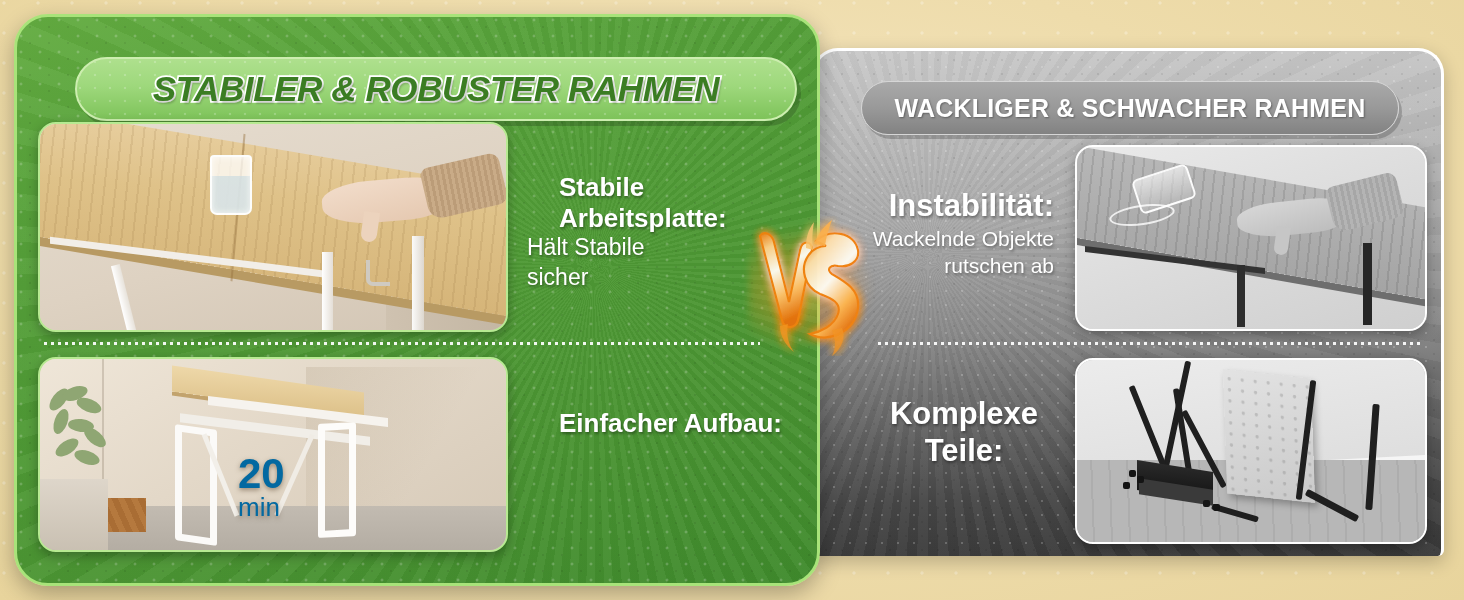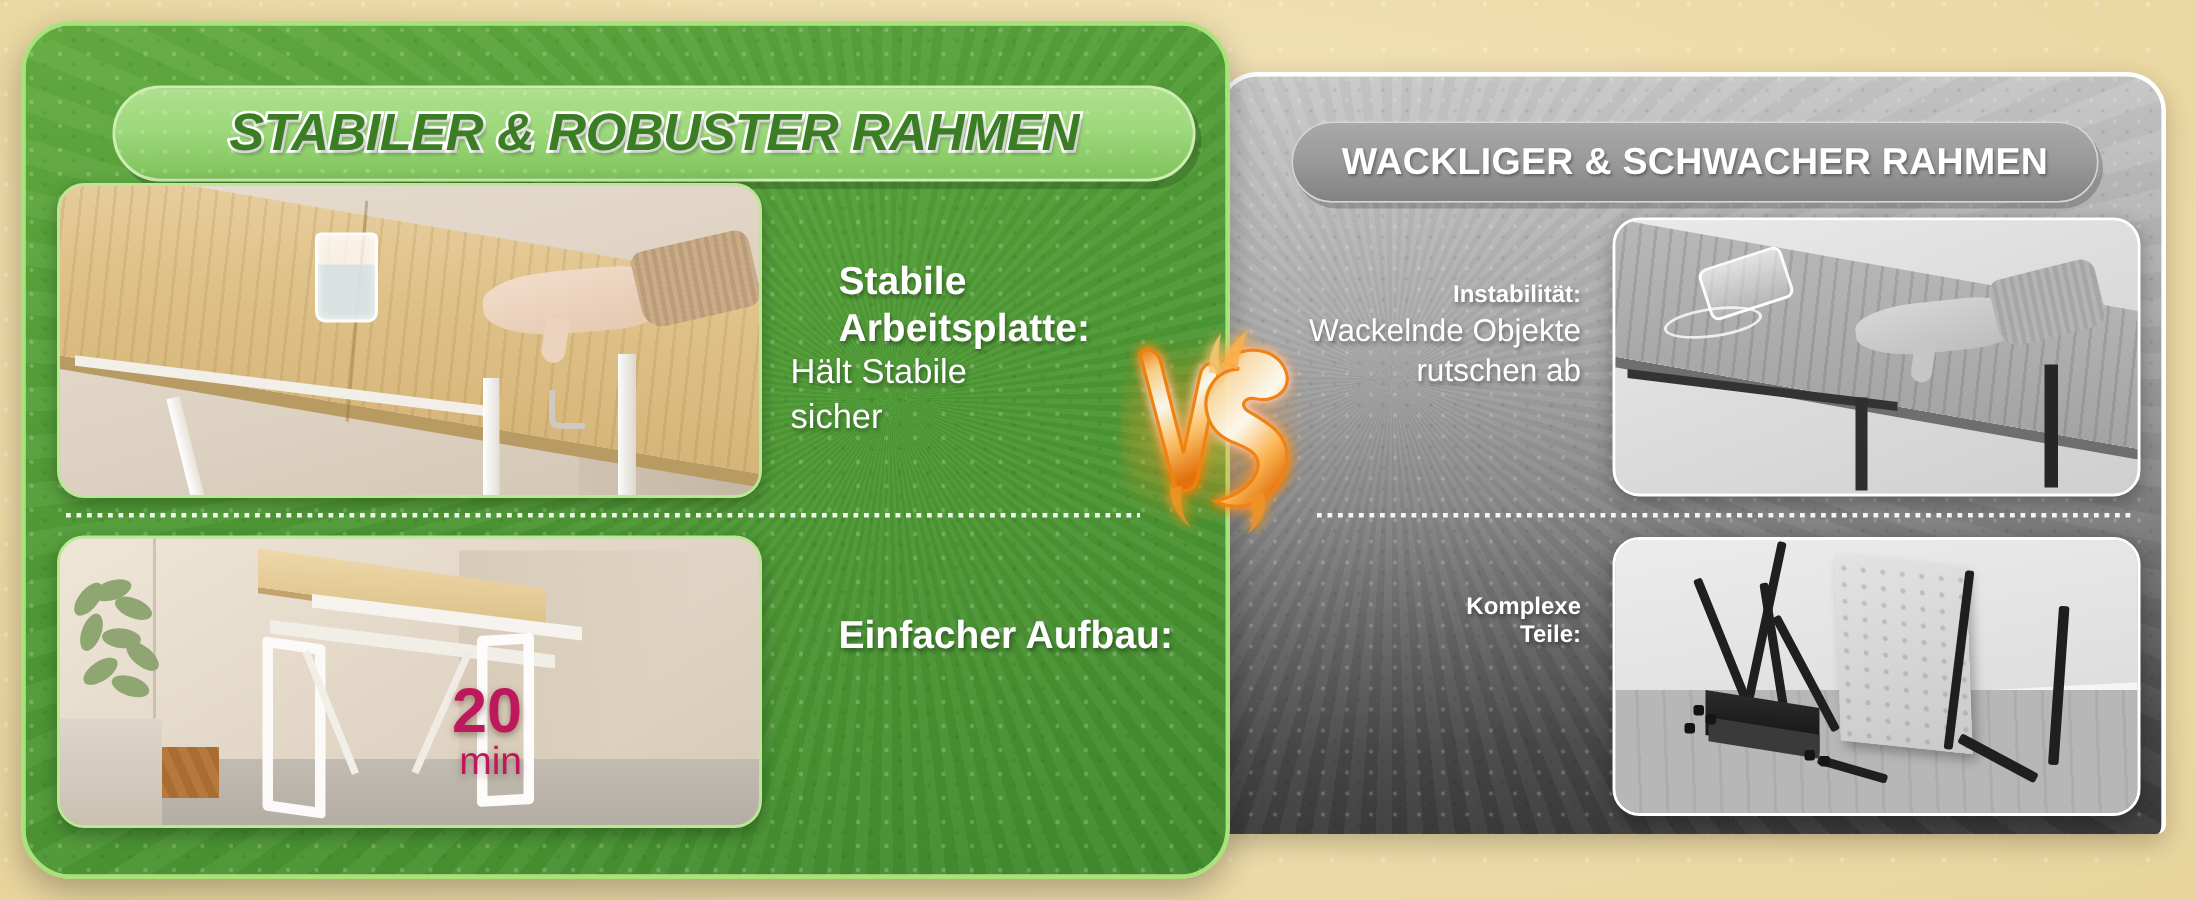--- a/index.html
+++ b/index.html
@@ -230,21 +230,21 @@
   .p2 .frameL { position:absolute; left:135px; top:68px; width:42px; height:116px;
     border:7px solid #fbfaf8; border-radius:3px; transform: skewY(8deg); }
   .p2 .frameR { position:absolute; left:278px; top:64px; width:38px; height:114px;
     border:7px solid #fdfcfa; border-radius:3px; transform: skewY(-3deg); }
   .p2 .braceA { position:absolute; left:178px; top:72px; width:5px; height:88px;
     background:#f2efe9; transform: rotate(-22deg); }
   .p2 .braceB { position:absolute; left:252px; top:72px; width:5px; height:88px;
     background:#f0ece5; transform: rotate(24deg); }
   .p2 .badge {
     position:absolute; left:198px; top:94px; width:110px;
-    text-align:right; color:#be185d;
+    text-align:left; color:#0369a1;
     text-shadow: 0 2px 5px rgba(90,70,45,.55);
   }
   .p2 .badge .n { font-size:42px; font-weight:700; line-height:.98; }
   .p2 .badge .u { font-size:26px; font-weight:400; line-height:1; }
 
   
   .p3 { left: 1075px; top: 145px; width: 352px; height: 186px; background: #d5d5d5; }
   .p3 .wall { position:absolute; inset:0;
     background: linear-gradient(160deg,#eaeaea 0%, #dcdcdc 50%, #cfcfcf 100%); }
   .p3 .top {
@@ -320,22 +320,22 @@
   }
   .txt .bd {
     font-size: 23px; font-weight: 400; color: #ffffff;
     text-shadow: 1px 2px 3px rgba(0,0,0,.38);
     line-height: 1.30;
     white-space: pre-line;
   }
   .t-good-1 { left: 527px; top: 172px; width: 270px; text-align: left; }
   .t-good-2 { left: 527px; top: 408px; width: 275px; text-align: left; }
   .t-bad-1  { left: 842px; top: 188px; width: 212px; text-align: right; }
-  .t-bad-2  { left: 842px; top: 396px; width: 212px; text-align: right; }
-  .t-bad-1 .hd, .t-bad-2 .hd { font-size: 16px; }
+  .t-bad-2  { left: 842px; top: 396px; width: 212px; text-align: center; }
+  .t-bad-1 .hd, .t-bad-2 .hd { font-size: 31px; }
   .t-bad-1 .bd, .t-bad-2 .bd { font-size: 21px; }
 
   
   .vs {
     position: absolute;
     left: 742px; top: 216px;
     width: 140px; height: 140px;
     z-index: 40;
     pointer-events: none;
   }

